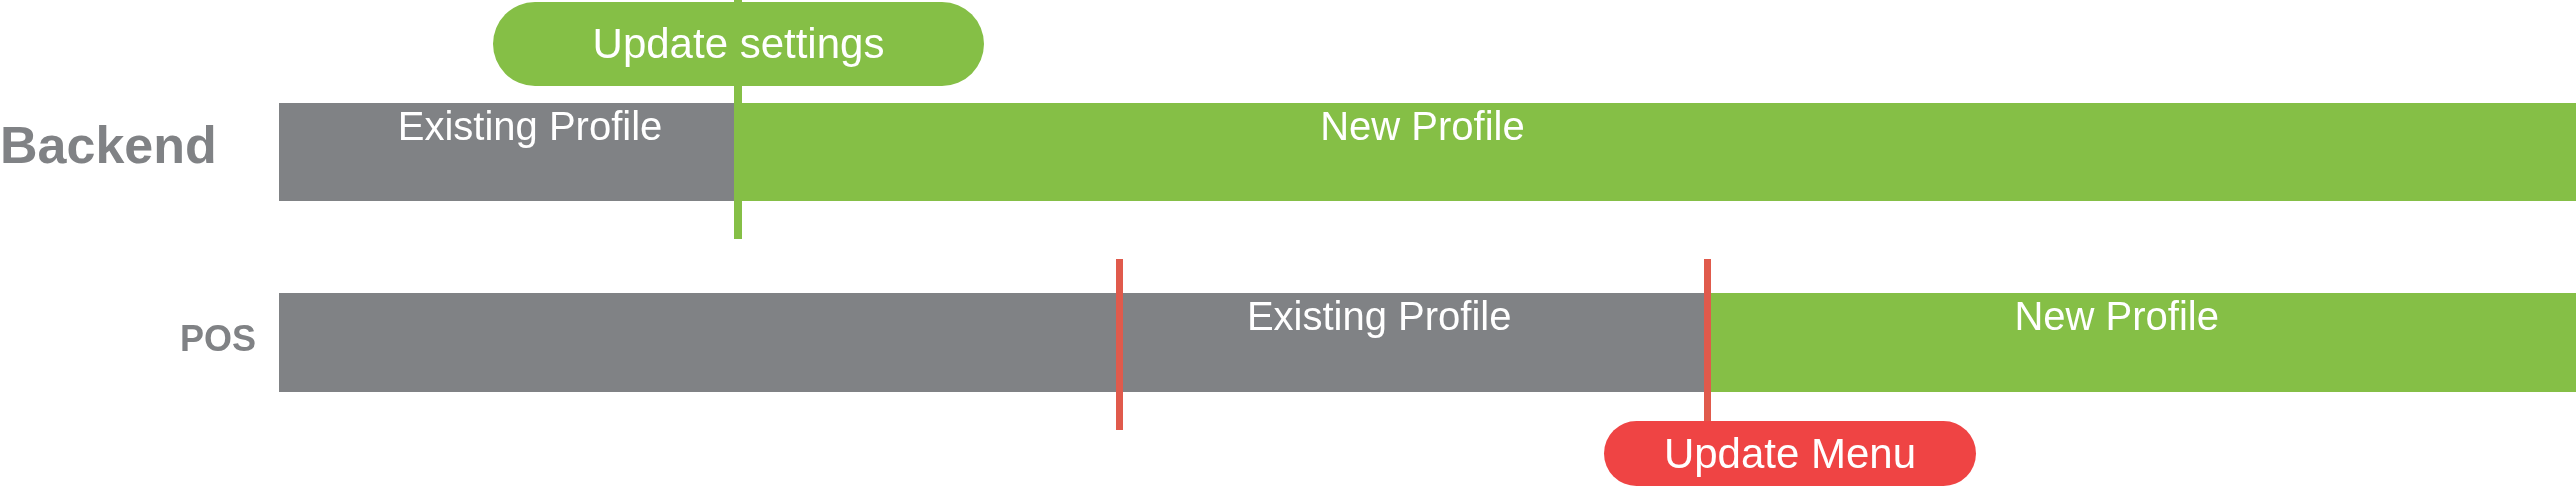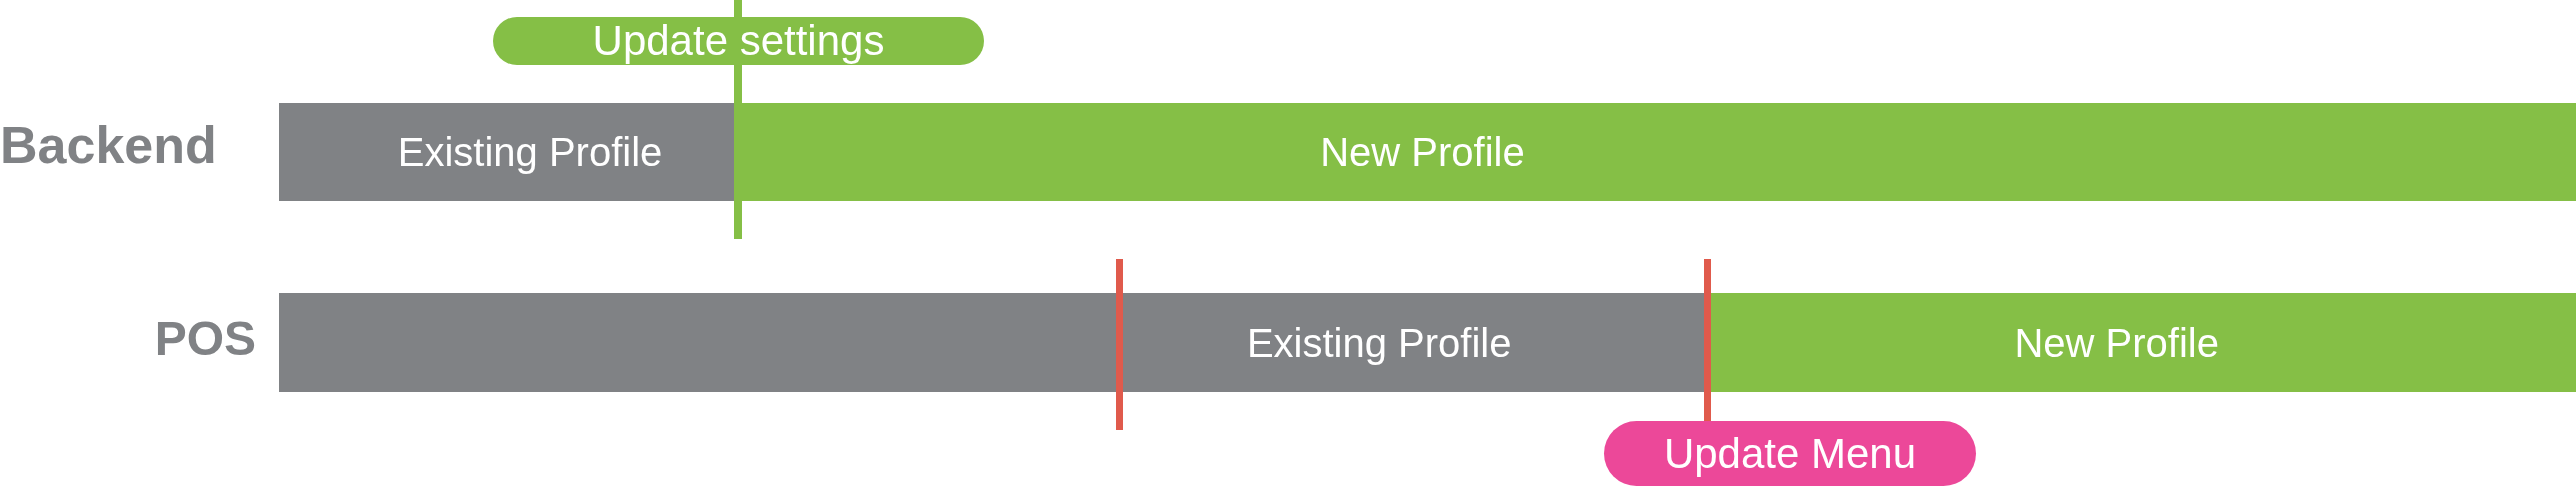--- a/index.html
+++ b/index.html
@@ -34,37 +34,36 @@
     width: 256px;
     text-align: left;
     font-size: 52px;
     line-height: 66px;
   }
   .row-label.pos {
     left: 0px;
     top: 306px;
     width: 256px;
     text-align: right;
-    font-size: 48px;
+    font-size: 36px;
     line-height: 66px;
   }
 
   
   .bar {
     position: absolute;
     display: flex;
     align-items: center;
   }
   .bar-backend { left: 279px; top: 103px; width: 2297px; height: 98px; }
   .bar-pos     { left: 279px; top: 293px; width: 2297px; height: 99px; }
 
   .seg {
     height: 100%;
     display: flex;
-    align-items: center;
     justify-content: center;
     box-sizing: border-box;
     overflow: hidden;
     padding-left: 45px;
   }
   .seg-label {
     color: #ffffff;
     font-size: 40px;
     line-height: 46px;
     white-space: nowrap;
@@ -117,33 +116,32 @@
     color: #ffffff;
     white-space: nowrap;
   }
   .pill-text {
     color: #ffffff;
     font-size: 42px;
     line-height: 48px;
   }
   .pill-update-settings {
     left: 493px;  top: 1.8px;
-    width: 491px; height: 48px;
+    width: 491px; height: 84px;
     background: #85BF46;
-    margin-top: 15px;
   }
   .pill-login {
     left: 1014px; top: 421px;
     width: 213px; height: 65px;
     background: #E05A4C;
   }
   .pill-update-menu {
     left: 1604px; top: 421px;
     width: 372px; height: 65px;
-    background: #ec4899;
+    background: #ef4444;
   }
 </style>
 </head>
 <body>
 
 <div id="stage">
 
   <div class="row-label backend">Backend</div>
 
   <div class="bar bar-backend">

